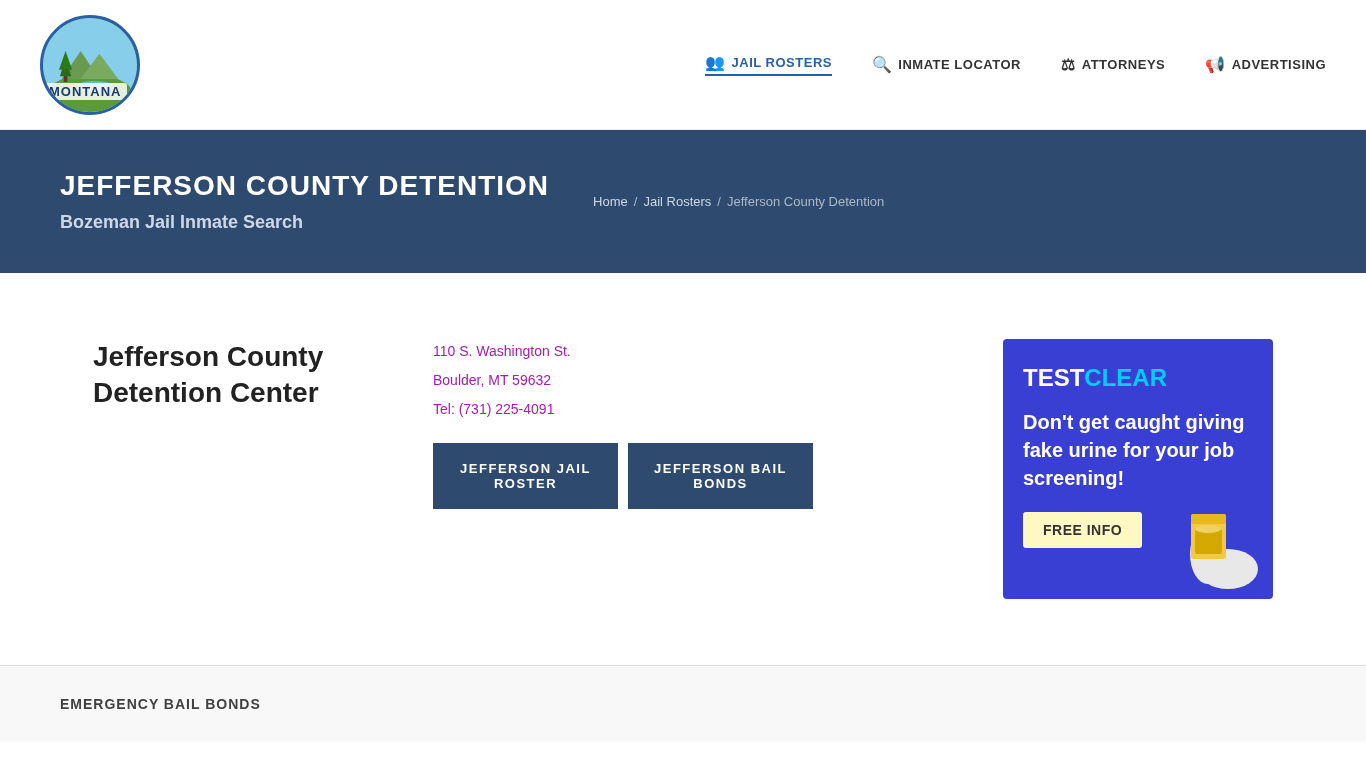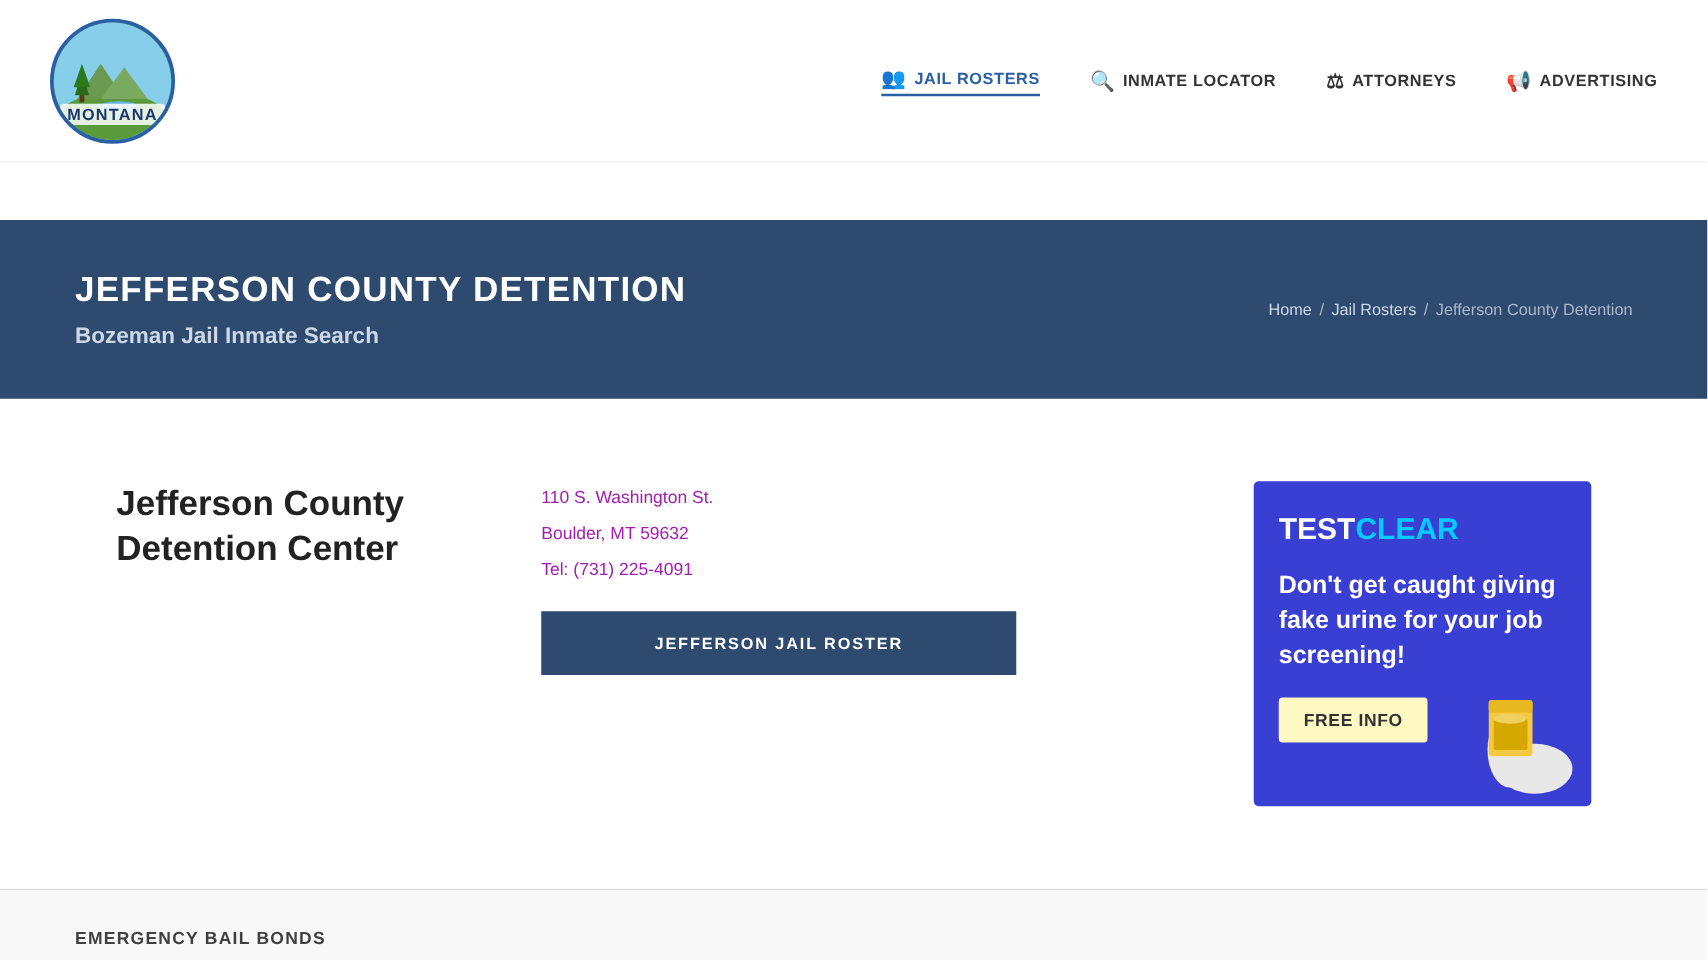--- a/index.html
+++ b/index.html
@@ -20,21 +20,21 @@
       align-items: center;
     }
     .logo-circle {
       width: 100px;
       height: 100px;
       border-radius: 50%;
       border: 3px solid #2a5fa5;
       background: linear-gradient(135deg, #87ceeb 0%, #4a8f3a 50%, #87ceeb 100%);
       display: flex;
       flex-direction: column;
-      align-items: center;
+      align-items: flex-start;
       justify-content: center;
       overflow: hidden;
       position: relative;
     }
     .logo-circle .logo-text {
       color: #1a3a6e;
       font-weight: bold;
       font-size: 13px;
       letter-spacing: 1px;
       position: absolute;
@@ -72,23 +72,21 @@
     .nav-icon {
       font-size: 16px;
     }
 
     
     .hero-banner {
       background: #2e4a6e;
       padding: 40px 60px;
       display: flex;
       align-items: center;
-      justify-content: space-between;
       min-height: 140px;
-      margin-top: 46px;
     }
     .hero-left h1 {
       color: #fff;
       font-size: 28px;
       font-weight: 900;
       letter-spacing: 1px;
       text-transform: uppercase;
       margin-bottom: 10px;
     }
     .hero-left p {
@@ -293,20 +291,21 @@
   <div class="content-area">
     <div class="facility-card">
       <div class="facility-name">Jefferson County Detention Center</div>
       <div class="facility-details">
         <p class="facility-address">110 S. Washington St.</p>
         <p class="facility-address">Boulder, MT 59632</p>
         <p class="facility-address">Tel: (731) 225-4091</p>
 
         <div class="action-buttons">
           <button class="btn-dark">JEFFERSON JAIL ROSTER</button>
+          <button class="btn-dark">JEFFERSON BAIL BONDS</button>
         </div>
       </div>
     </div>
   </div>
 
   <aside class="sidebar">
     <div class="ad-box">
       <div class="ad-title">
         <span>TEST</span><span class="highlight">CLEAR</span>
       </div>

